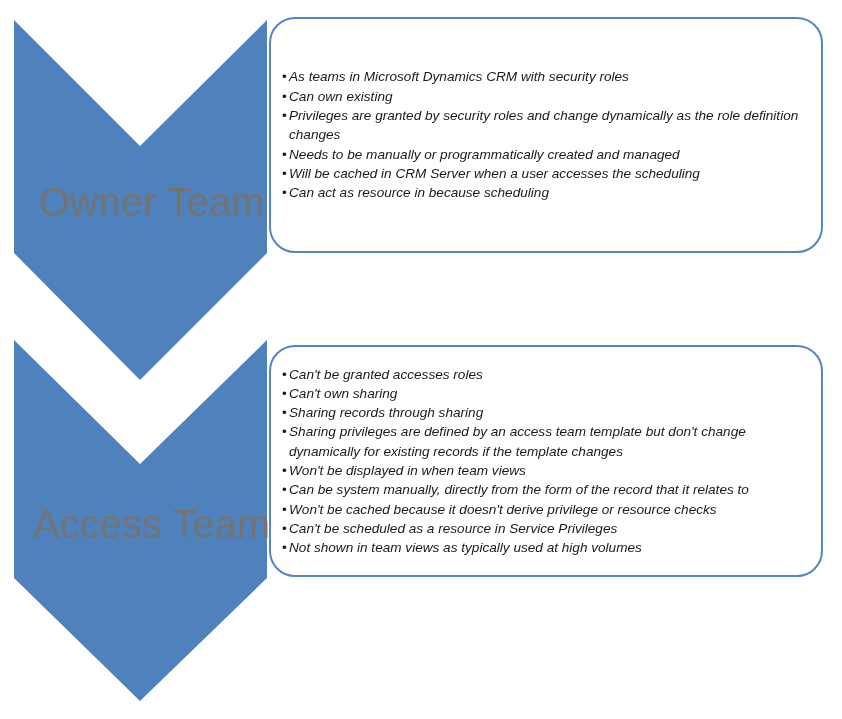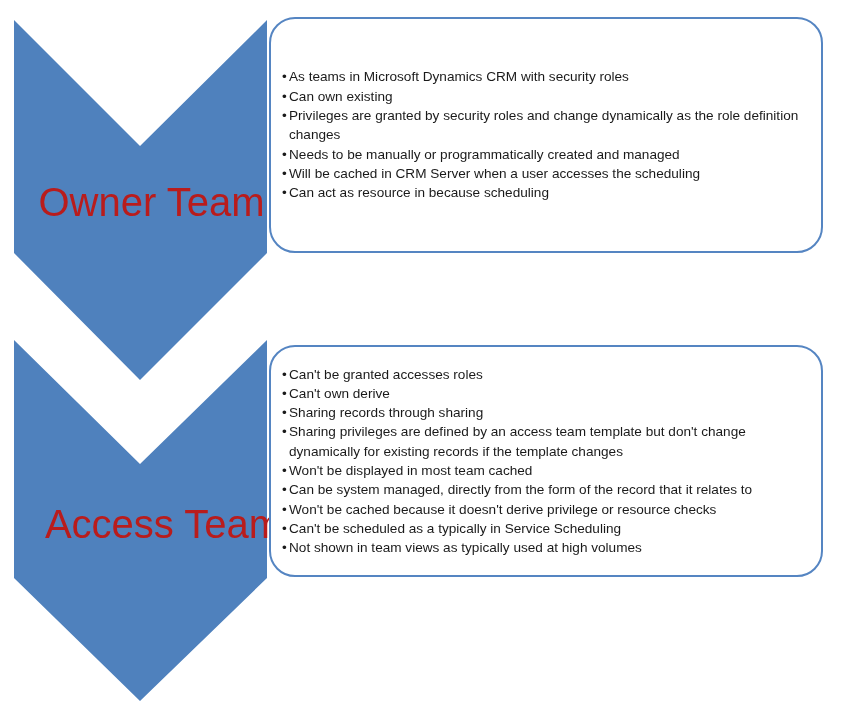--- a/index.html
+++ b/index.html
@@ -20,28 +20,28 @@
     left: 0;
     top: 0;
     width: 842px;
     height: 719px;
   }
   .chevron-title {
     position: absolute;
     left: 14px;
     width: 275px;
     text-align: center;
-    color: #b91c1c;
+    color: #737373;
     font-size: 40px;
     line-height: 44px;
     font-weight: 400;
     white-space: nowrap;
   }
   .title-owner  { top: 180px; }
-  .title-access { top: 502px; padding-left: 12px; }
+  .title-access { top: 502px; }
   .panel {
     position: absolute;
     left: 269px;
     width: 554px;
     box-sizing: border-box;
     background: #ffffff;
     border: 2.5px solid #5585c2;
     border-radius: 26px;
     display: flex;
     flex-direction: column;
@@ -62,20 +62,21 @@
     font-size: 13.6px;
     line-height: 19.3px;
   }
   ul.bullets .b {
     flex: 0 0 7px;
     text-align: left;
   }
   ul.bullets .t {
     flex: 1 1 auto;
     white-space: pre-line;
+    font-style: italic;
   }
 </style>
 </head>
 <body>
 
 <div class="canvas">
 
   <svg class="shape-layer" viewBox="0 0 842 719">
     <polygon points="14,20 140,146 267,20 267,253 140,380 14,253" fill="#4f81bd"></polygon>
     <polygon points="14,340 140,464 267,340 267,578 140,701 14,578" fill="#4f81bd"></polygon>
@@ -116,46 +117,46 @@
   </div>
 
   <div class="panel panel-access">
     <ul class="bullets">
       <li>
         <span class="b">•</span>
         <span class="t">Can't be granted accesses roles</span>
       </li>
       <li>
         <span class="b">•</span>
-        <span class="t">Can't own derive</span>
+        <span class="t">Can't own sharing</span>
       </li>
       <li>
         <span class="b">•</span>
         <span class="t">Sharing records through sharing</span>
       </li>
       <li>
         <span class="b">•</span>
         <span class="t">Sharing privileges are defined by an access team template but don't change
 dynamically for existing records if the template changes</span>
       </li>
       <li>
         <span class="b">•</span>
-        <span class="t">Won't be displayed in most team cached</span>
+        <span class="t">Won't be displayed in when team views</span>
       </li>
       <li>
         <span class="b">•</span>
-        <span class="t">Can be system managed, directly from the form of the record that it relates to</span>
+        <span class="t">Can be system manually, directly from the form of the record that it relates to</span>
       </li>
       <li>
         <span class="b">•</span>
         <span class="t">Won't be cached because it doesn't derive privilege or resource checks</span>
       </li>
       <li>
         <span class="b">•</span>
-        <span class="t">Can't be scheduled as a typically in Service Scheduling</span>
+        <span class="t">Can't be scheduled as a resource in Service Privileges</span>
       </li>
       <li>
         <span class="b">•</span>
         <span class="t">Not shown in team views as typically used at high volumes</span>
       </li>
     </ul>
   </div>
 
 </div>
 

